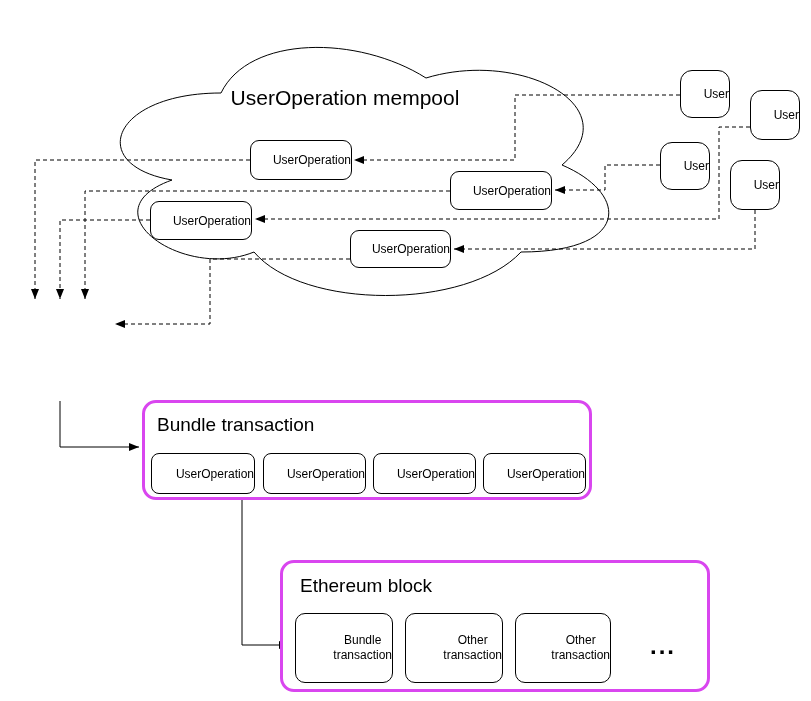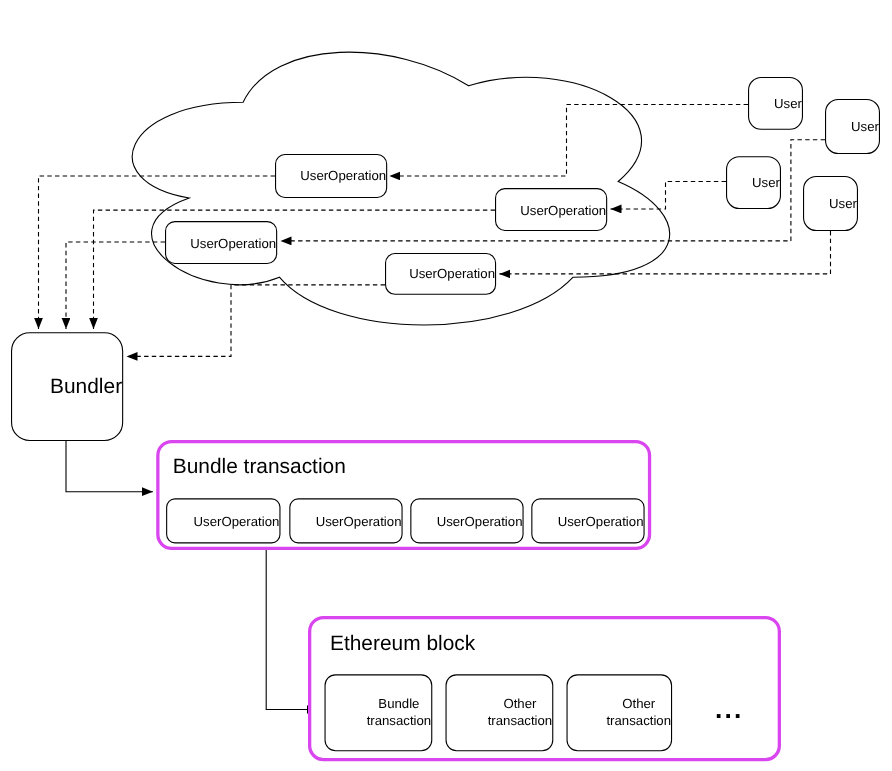--- a/index.html
+++ b/index.html
@@ -103,20 +103,21 @@
     <path d="M250,160 L35,160 L35,299" fill="none" stroke="#000000" stroke-width="1" stroke-dasharray="4 3" marker-end="url(#arrow)"></path>
     <path d="M450,191 L85,191 L85,299" fill="none" stroke="#000000" stroke-width="1" stroke-dasharray="4 3" marker-end="url(#arrow)"></path>
     <path d="M150,220 L60,220 L60,299" fill="none" stroke="#000000" stroke-width="1" stroke-dasharray="4 3" marker-end="url(#arrow)"></path>
     <path d="M350,259 L210,259 L210,324 L115,324" fill="none" stroke="#000000" stroke-width="1" stroke-dasharray="4 3" marker-end="url(#arrow)"></path>
 
     <path d="M60,401 L60,447 L139,447" fill="none" stroke="#000000" stroke-width="1" marker-end="url(#arrow)"></path>
 
     <path d="M242,500 L242,645 L289,645" fill="none" stroke="#000000" stroke-width="1" marker-end="url(#arrow)"></path>
   </svg>
 
+  <div id="mempool-title">UserOperation mempool</div>
 
   <div class="node" id="userop-m1">
     <span>UserOperation</span>
   </div>
   <div class="node" id="userop-m2">
     <span>UserOperation</span>
   </div>
   <div class="node" id="userop-m3">
     <span>UserOperation</span>
   </div>
@@ -130,23 +131,20 @@
   <div class="node" id="user-2">
     <span>User</span>
   </div>
   <div class="node" id="user-3">
     <span>User</span>
   </div>
   <div class="node" id="user-4">
     <span>User</span>
   </div>
 
-  <div class="node" id="bundler">
-    <span>Bundler</span>
-  </div>
 
   <div class="container" id="bundle-container">
     <div class="container-title">Bundle transaction</div>
     <div class="node" id="bundle-op1">
       <span>UserOperation</span>
     </div>
     <div class="node" id="bundle-op2">
       <span>UserOperation</span>
     </div>
     <div class="node" id="bundle-op3">

